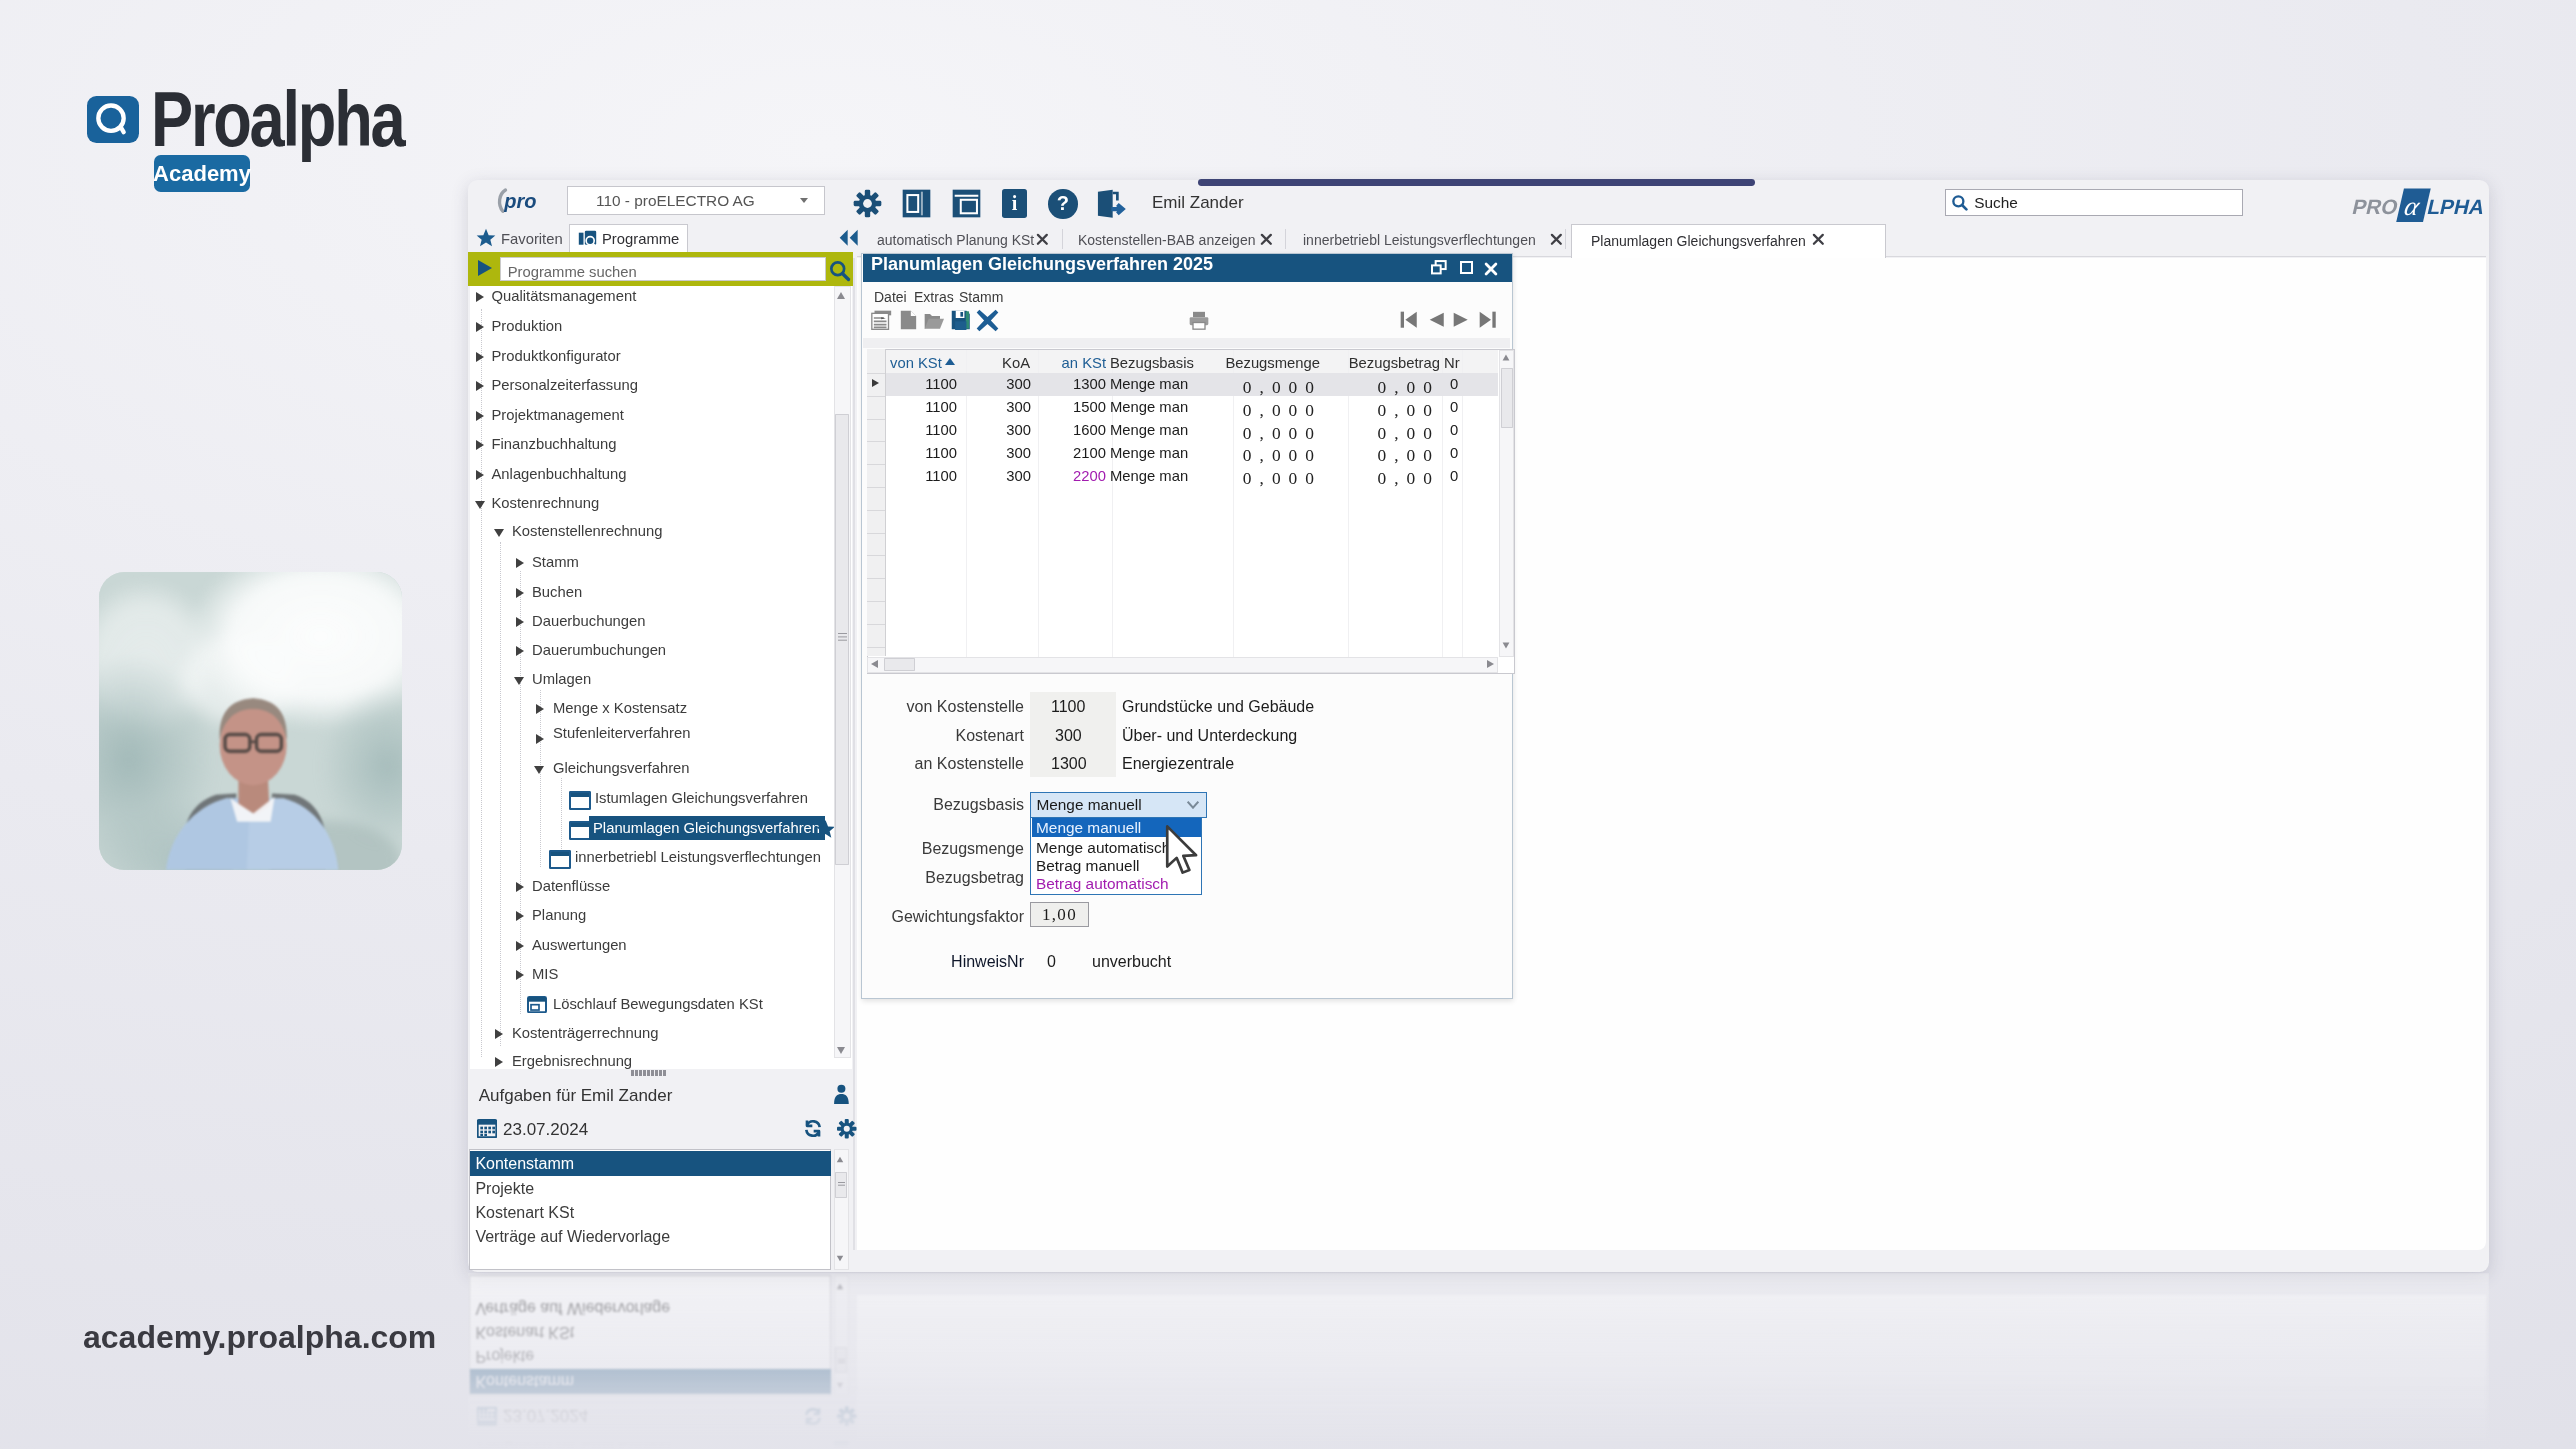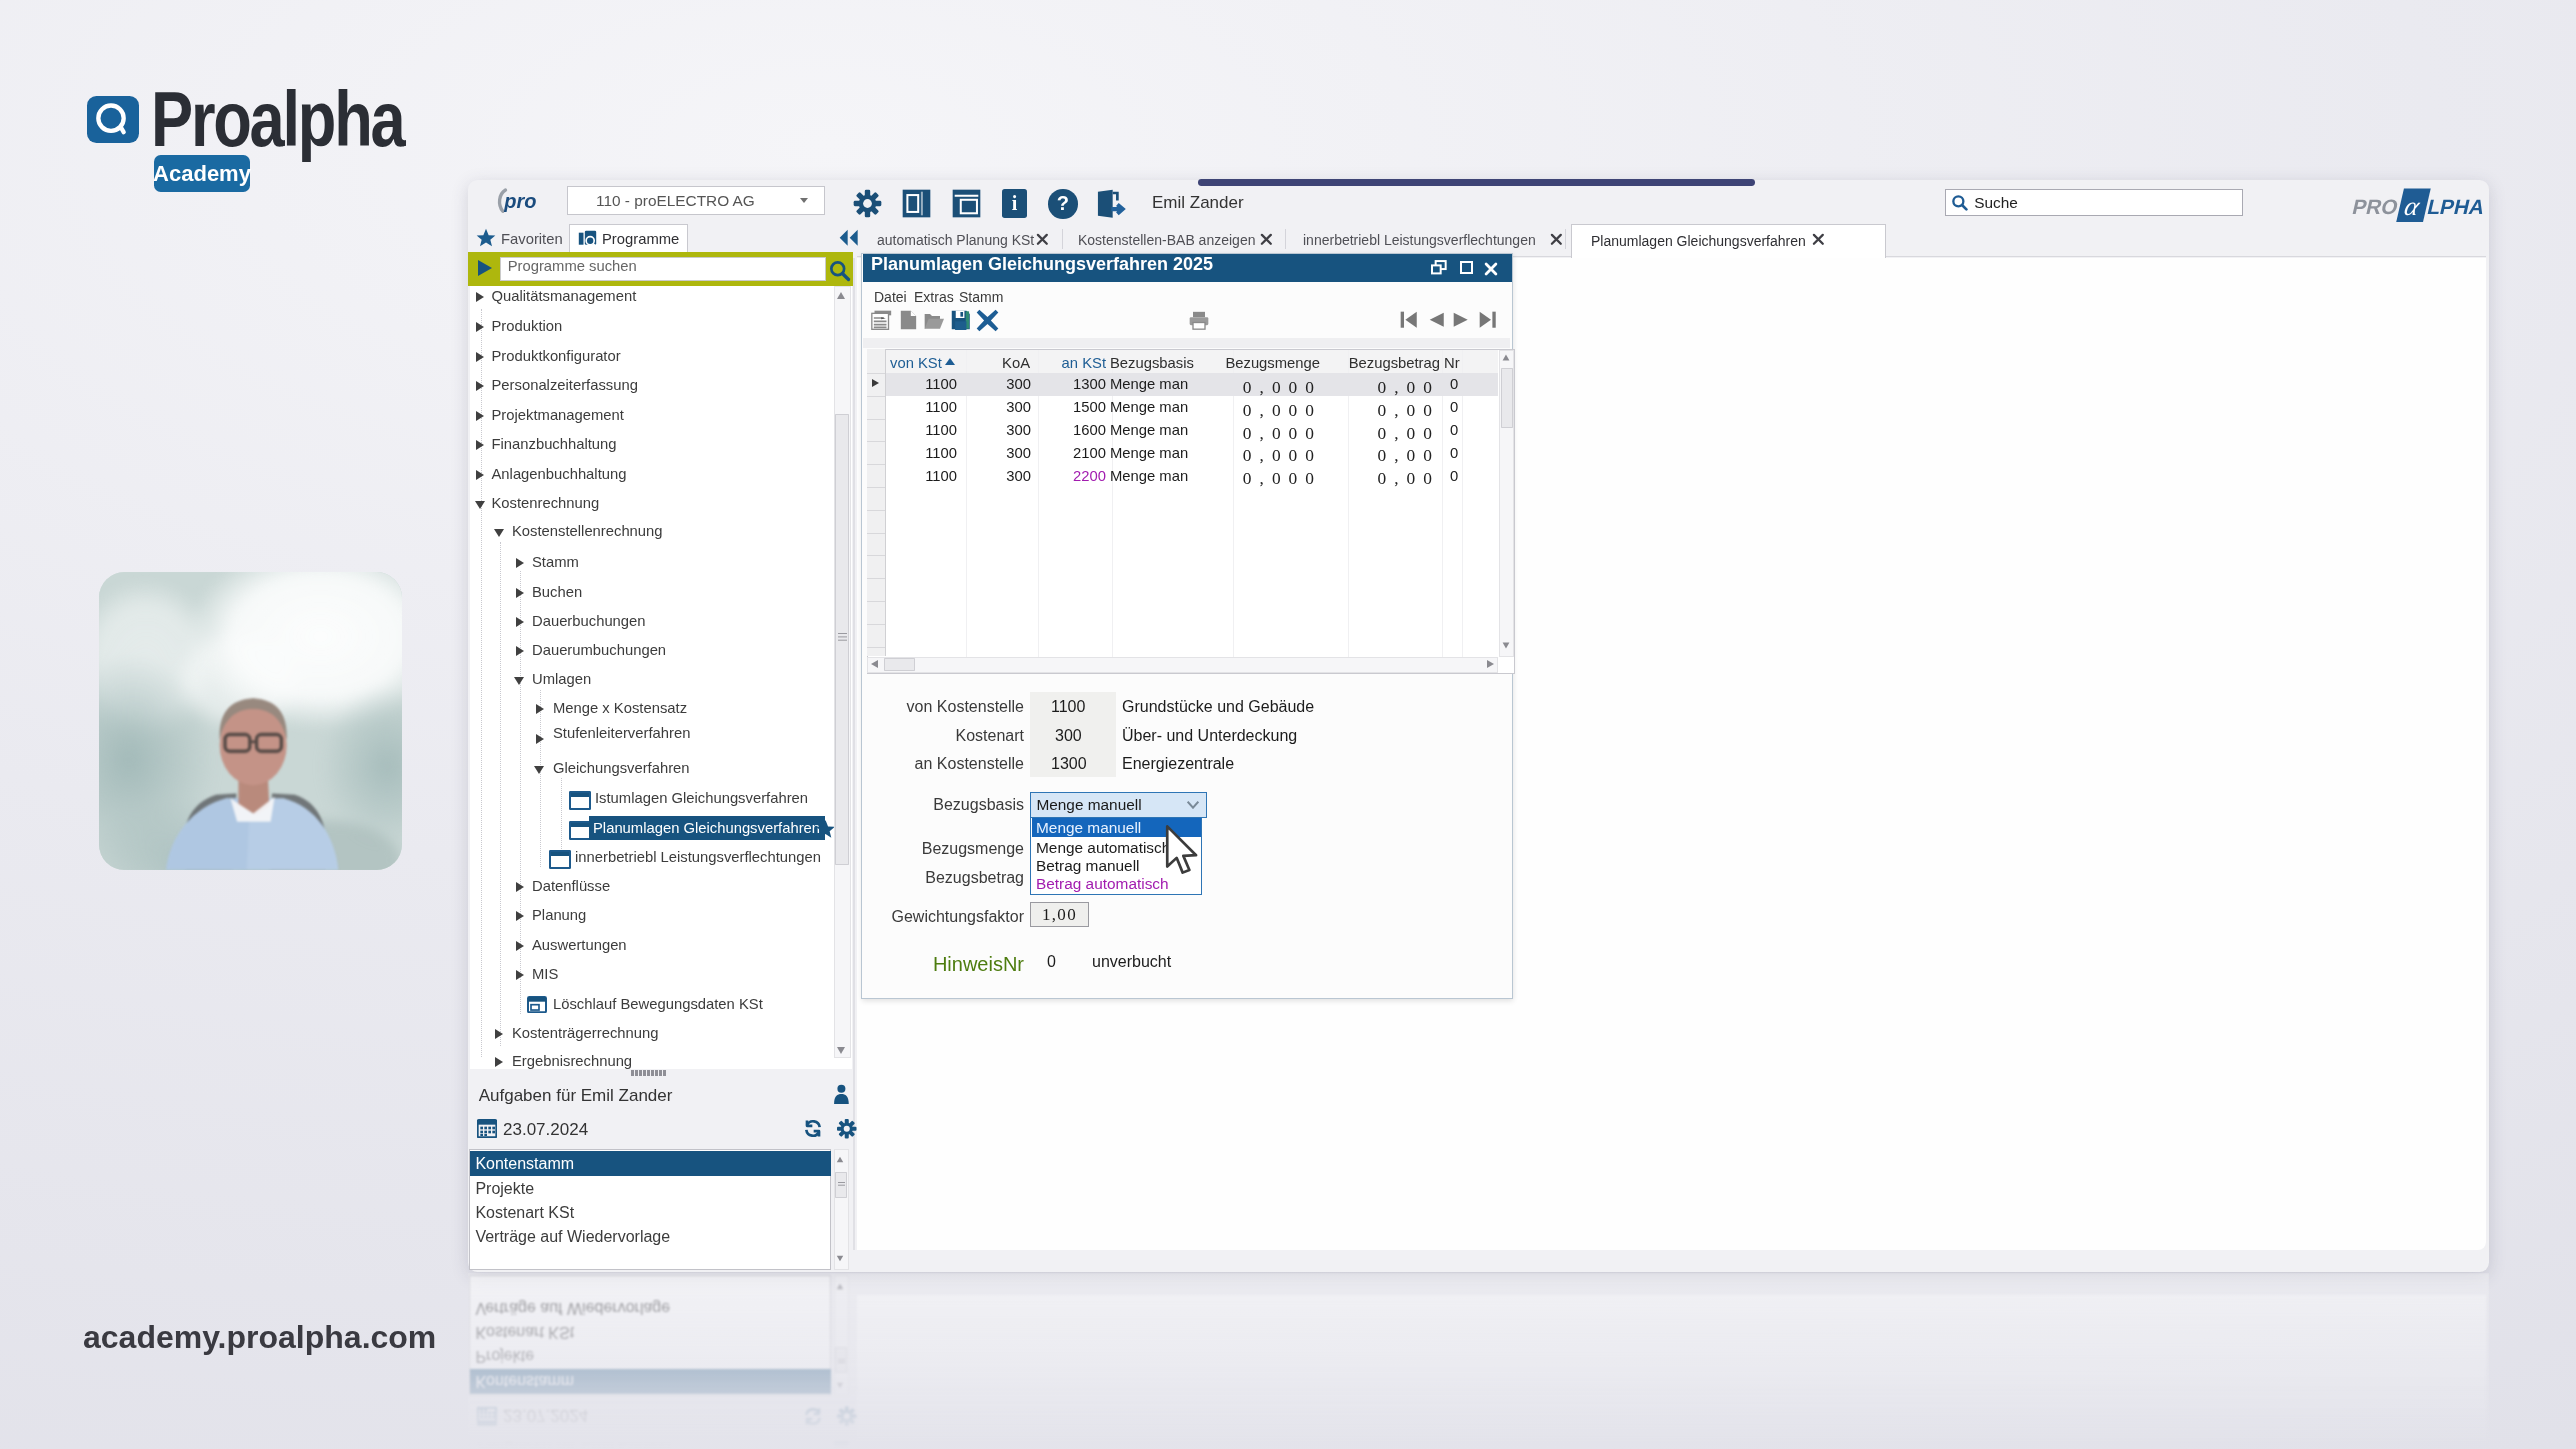--- a/index.html
+++ b/index.html
@@ -200,21 +200,21 @@
       <path d="M3 3 L17 17 M17 3 L3 17" stroke="#3f3f45" stroke-width="3.6" stroke-linecap="round"></path>
     </svg></div>
 <div class="ab" style="left:1571px;top:224px;width:315px;height:34px;background:#fff;border:0.7px solid #c9c9cf;border-bottom:none;box-sizing:border-box"></div>
 <div class="ab tx" style="left:1591px;top:233px;font-size:14px;color:#2f2f33">Planumlagen Gleichungsverfahren</div>
 <div class="ab" style="left:1812px;top:233px;width:12.7px;height:12.7px"><svg width="12.7" height="12.7" viewBox="0 0 20 20">
       <path d="M3 3 L17 17 M17 3 L3 17" stroke="#3f3f45" stroke-width="3.6" stroke-linecap="round"></path>
     </svg></div>
 
 <div class="ab" style="left:468px;top:252px;width:385px;height:34px;background:#aeb70d"></div>
 <div class="ab" style="left:478px;top:260px;width:0;height:0;border-left:14.8px solid #17537f;border-top:8.7px solid transparent;border-bottom:8.7px solid transparent"></div>
-<div class="ab" style="left:500px;top:257px;width:326px;height:24px;background:#fff;border:0.7px solid #cacaca;box-sizing:border-box;display:flex;align-items:flex-start">
+<div class="ab" style="left:500px;top:257px;width:326px;height:24px;background:#fff;border:0.7px solid #cacaca;box-sizing:border-box;display:flex;align-items:flex-end">
  <span style="font-size:14.8px;color:#666;margin-left:6.7px">Programme suchen</span>
 </div>
 <div class="ab" style="left:829px;top:260px;width:21.5px;height:21.5px">
  <svg width="21.5" height="21.5" viewBox="0 0 32 32">
   <circle cx="13" cy="13" r="9.5" fill="none" stroke="#17537f" stroke-width="4"></circle>
   <path d="M20 20 L29 29" stroke="#17537f" stroke-width="5" stroke-linecap="round"></path>
  </svg>
 </div>
 
 <div id="tree"></div>
@@ -574,21 +574,21 @@
 <div class="ab arr-r" style="left:1487px;top:660px"></div>
 
 <div id="form"></div>
 <div class="ab tx" style="left:1024px;top:698px;font-size:16px;color:#3a3a3a;transform:translateX(-100%)">von Kostenstelle</div>
 <div class="ab tx" style="left:1024px;top:727px;font-size:16px;color:#3a3a3a;transform:translateX(-100%)">Kostenart</div>
 <div class="ab tx" style="left:1024px;top:755px;font-size:16px;color:#3a3a3a;transform:translateX(-100%)">an Kostenstelle</div>
 <div class="ab tx" style="left:1024px;top:796px;font-size:16px;color:#3a3a3a;transform:translateX(-100%)">Bezugsbasis</div>
 <div class="ab tx" style="left:1024px;top:840px;font-size:16px;color:#3a3a3a;transform:translateX(-100%)">Bezugsmenge</div>
 <div class="ab tx" style="left:1024px;top:869px;font-size:16px;color:#3a3a3a;transform:translateX(-100%)">Bezugsbetrag</div>
 <div class="ab tx" style="left:1024px;top:908px;font-size:16px;color:#3a3a3a;transform:translateX(-100%)">Gewichtungsfaktor</div>
-<div class="ab tx" style="left:1024px;top:953px;font-size:20px;color:#4d7c0f;transform:translateX(-100%)">HinweisNr</div>
+<div class="ab tx" style="left:1024px;top:953px;font-size:16px;color:#0f172a;transform:translateX(-100%)">HinweisNr</div>
 <div class="ab" style="left:1030px;top:692px;width:86px;height:85px;background:#f0f0ee"></div>
 <div class="ab tx" style="left:1051px;top:698px;font-size:16px;color:#1c1c1c">1100</div>
 <div class="ab tx" style="left:1055px;top:727px;font-size:16px;color:#1c1c1c">300</div>
 <div class="ab tx" style="left:1051px;top:755px;font-size:16px;color:#1c1c1c">1300</div>
 <div class="ab tx" style="left:1122px;top:698px;font-size:16px;color:#1c1c1c">Grundstücke und Gebäude</div>
 <div class="ab tx" style="left:1122px;top:727px;font-size:16px;color:#1c1c1c">Über- und Unterdeckung</div>
 <div class="ab tx" style="left:1122px;top:755px;font-size:16px;color:#1c1c1c">Energiezentrale</div>
 <div class="ab" style="left:1030px;top:792px;width:177px;height:25.5px;background:#d6e6f6;border:1.3px solid #2e75b5;box-sizing:border-box;display:flex;align-items:center">
     <span style="font-size:15.4px;color:#1a1a1a;margin-left:5.4px">Menge manuell</span>
     <svg style="position:absolute;right:6.7px" width="12" height="8" viewBox="0 0 18 12">

